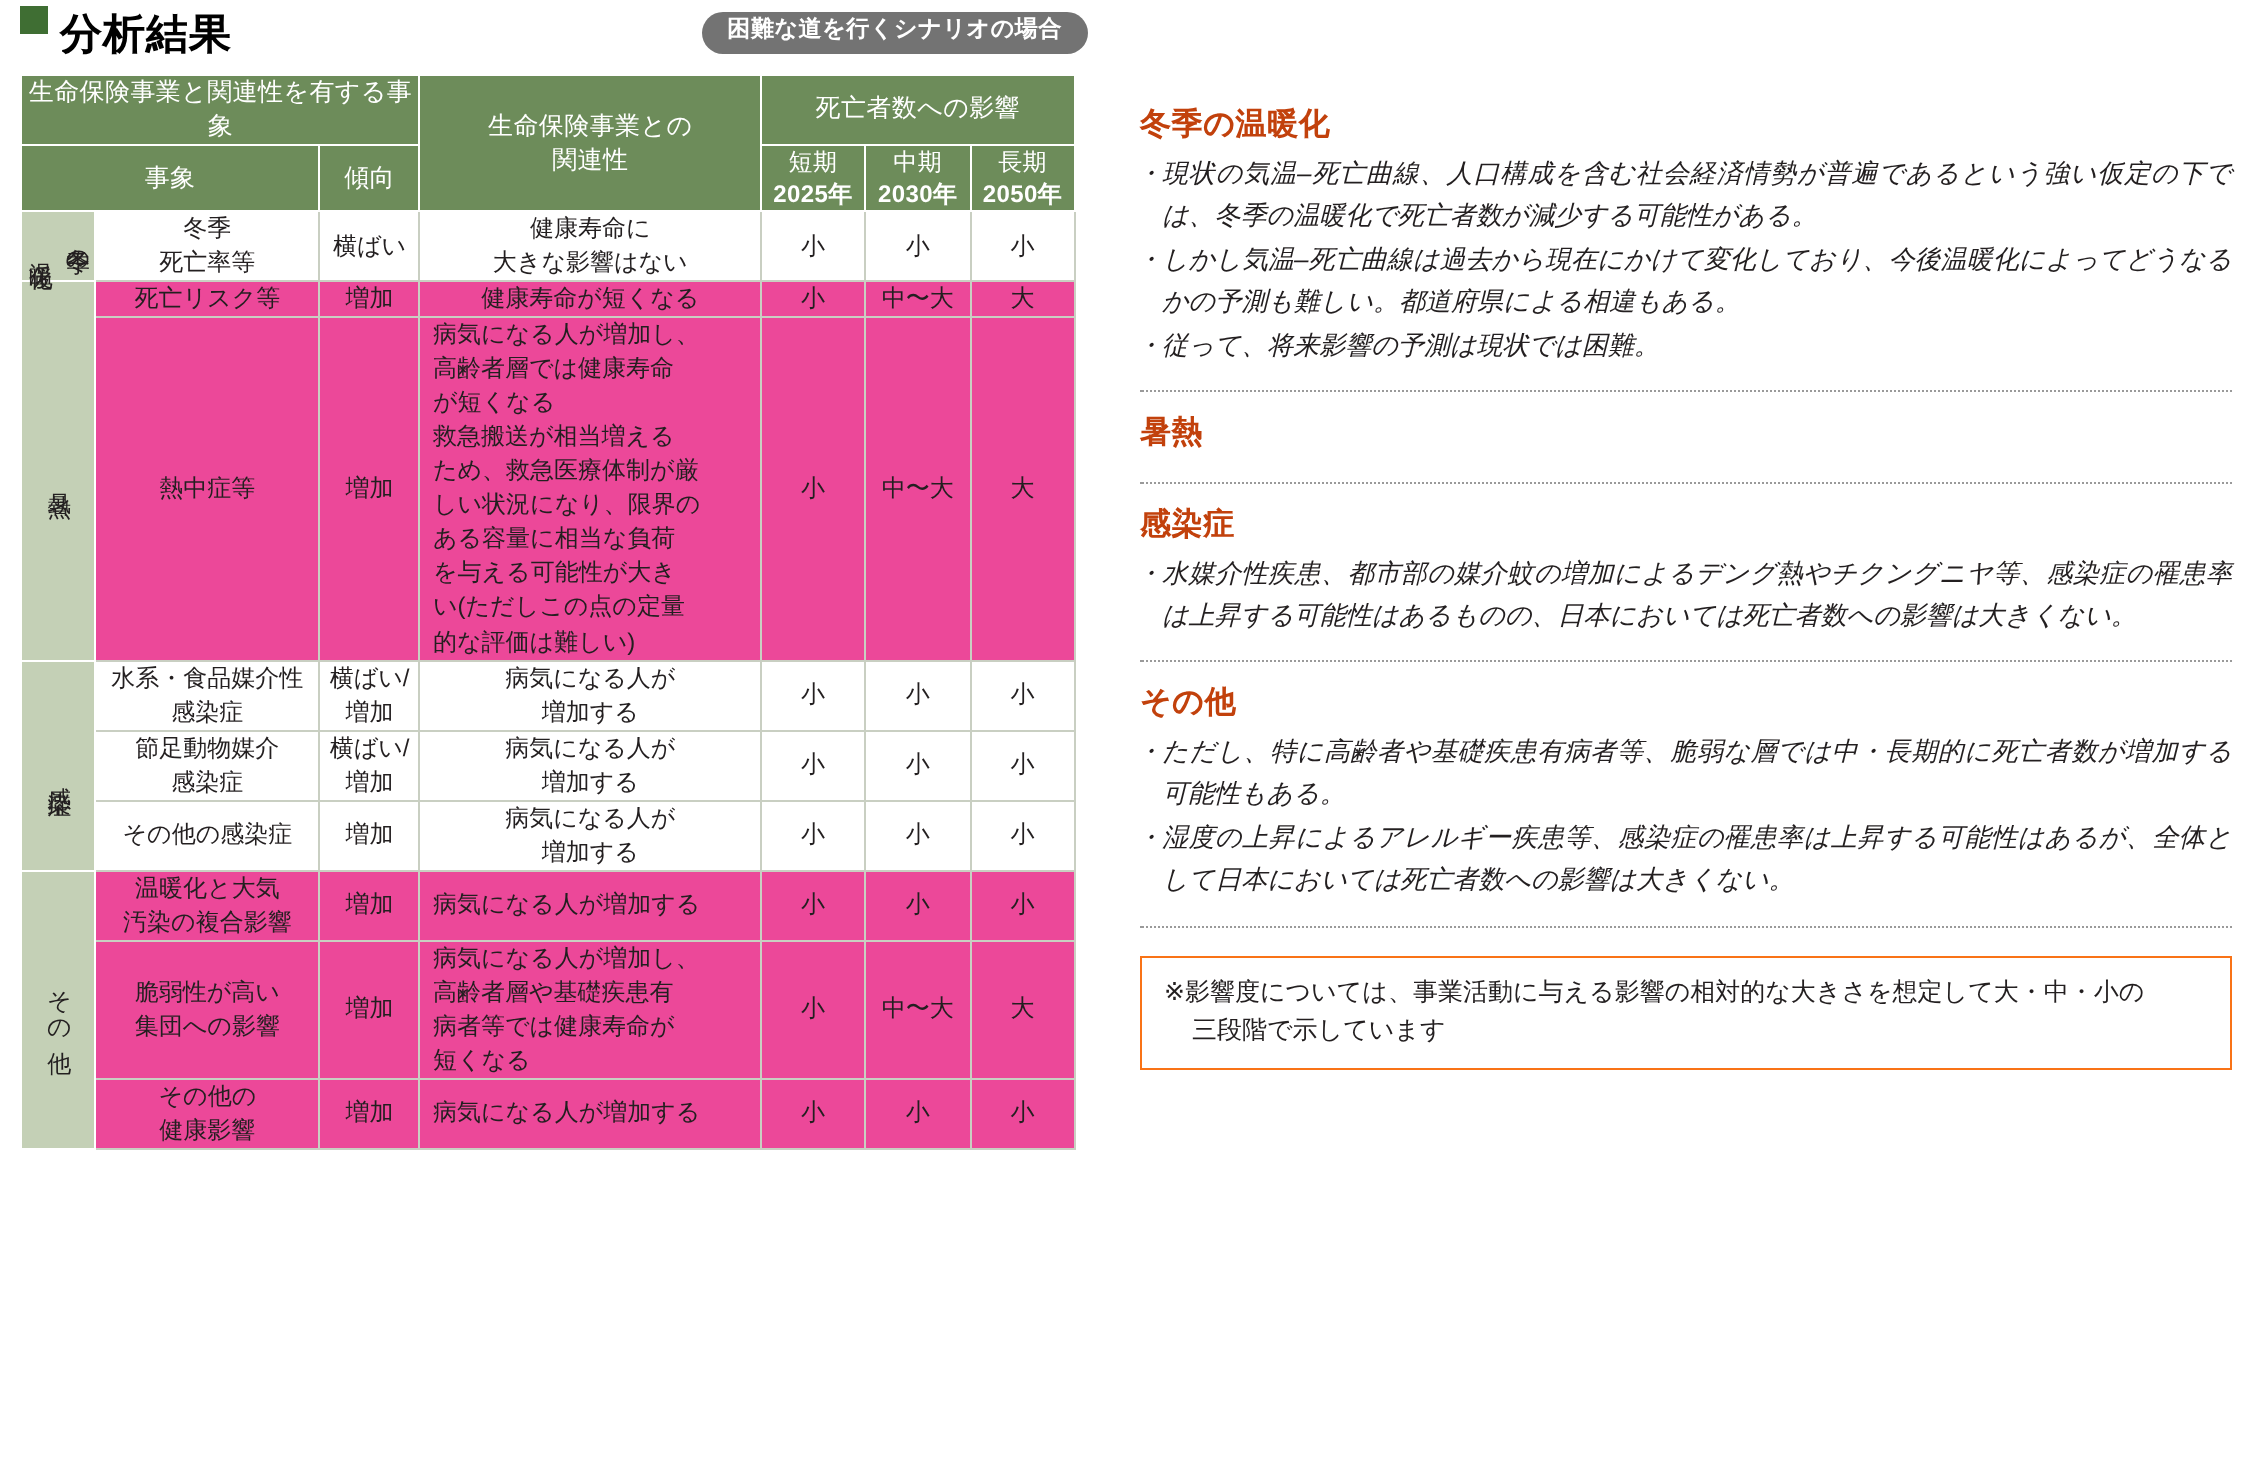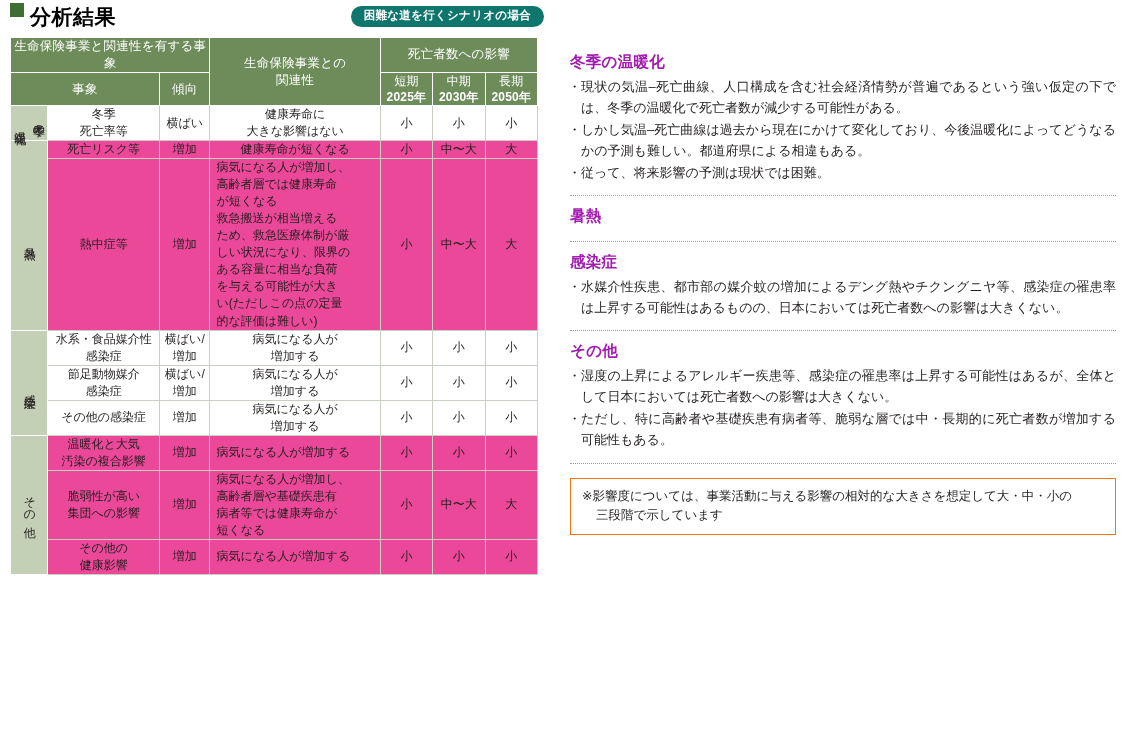--- a/index.html
+++ b/index.html
@@ -44,21 +44,21 @@
     display: inline-block;
     width: 14px;
     height: 14px;
     background: #3f6e33;
     margin-right: 1px;
   }
   .scenario-badge {
     position: absolute;
     right: 0;
     top: 6px;
-    background: #0f766e;
+    background: #737373;
     color: #ffffff;
     font-size: 11.5px;
     font-weight: bold;
     border-radius: 11px;
     padding: 4px 13px 5px 13px;
     letter-spacing: 0.3px;
     white-space: nowrap;
     line-height: 1;
   }
 
@@ -151,27 +151,28 @@
     position: absolute;
     left: 570px;
     top: 52px;
     width: 546px;
   }
   .section { padding-bottom: 2px; }
   .section h3 {
     margin: 0 0 3px 0;
     font-size: 15.5px;
     font-weight: bold;
-    color: #a21caf;
+    color: #c2410c;
     letter-spacing: 0.3px;
   }
   ul.bullets {
     list-style: none;
     margin: 0;
     padding: 0;
+    font-style: italic;
   }
   ul.bullets li {
     font-size: 13px;
     line-height: 1.62;
     color: #231f20;
     padding-left: 11px;
     position: relative;
     margin-bottom: 1px;
     text-align: justify;
   }
@@ -423,22 +424,22 @@
     <ul class="bullets">
       <li>水媒介性疾患、都市部の媒介蚊の増加によるデング熱やチクングニヤ等、感染症の罹患率は上昇する可能性はあるものの、日本においては死亡者数への影響は大きくない。</li>
     </ul>
   </div>
 
   <hr class="dotted-rule">
 
   <div class="section">
     <h3>その他</h3>
     <ul class="bullets">
+      <li>ただし、特に高齢者や基礎疾患有病者等、脆弱な層では中・長期的に死亡者数が増加する可能性もある。</li>
       <li>湿度の上昇によるアレルギー疾患等、感染症の罹患率は上昇する可能性はあるが、全体として日本においては死亡者数への影響は大きくない。</li>
-      <li>ただし、特に高齢者や基礎疾患有病者等、脆弱な層では中・長期的に死亡者数が増加する可能性もある。</li>
     </ul>
   </div>
 
   <hr class="dotted-rule">
 
   <div class="note-box">
     <span>※影響度については、事業活動に与える影響の相対的な大きさを想定して大・中・小の</span>
     <span class="note-line2">三段階で示しています</span>
   </div>
 </div>

